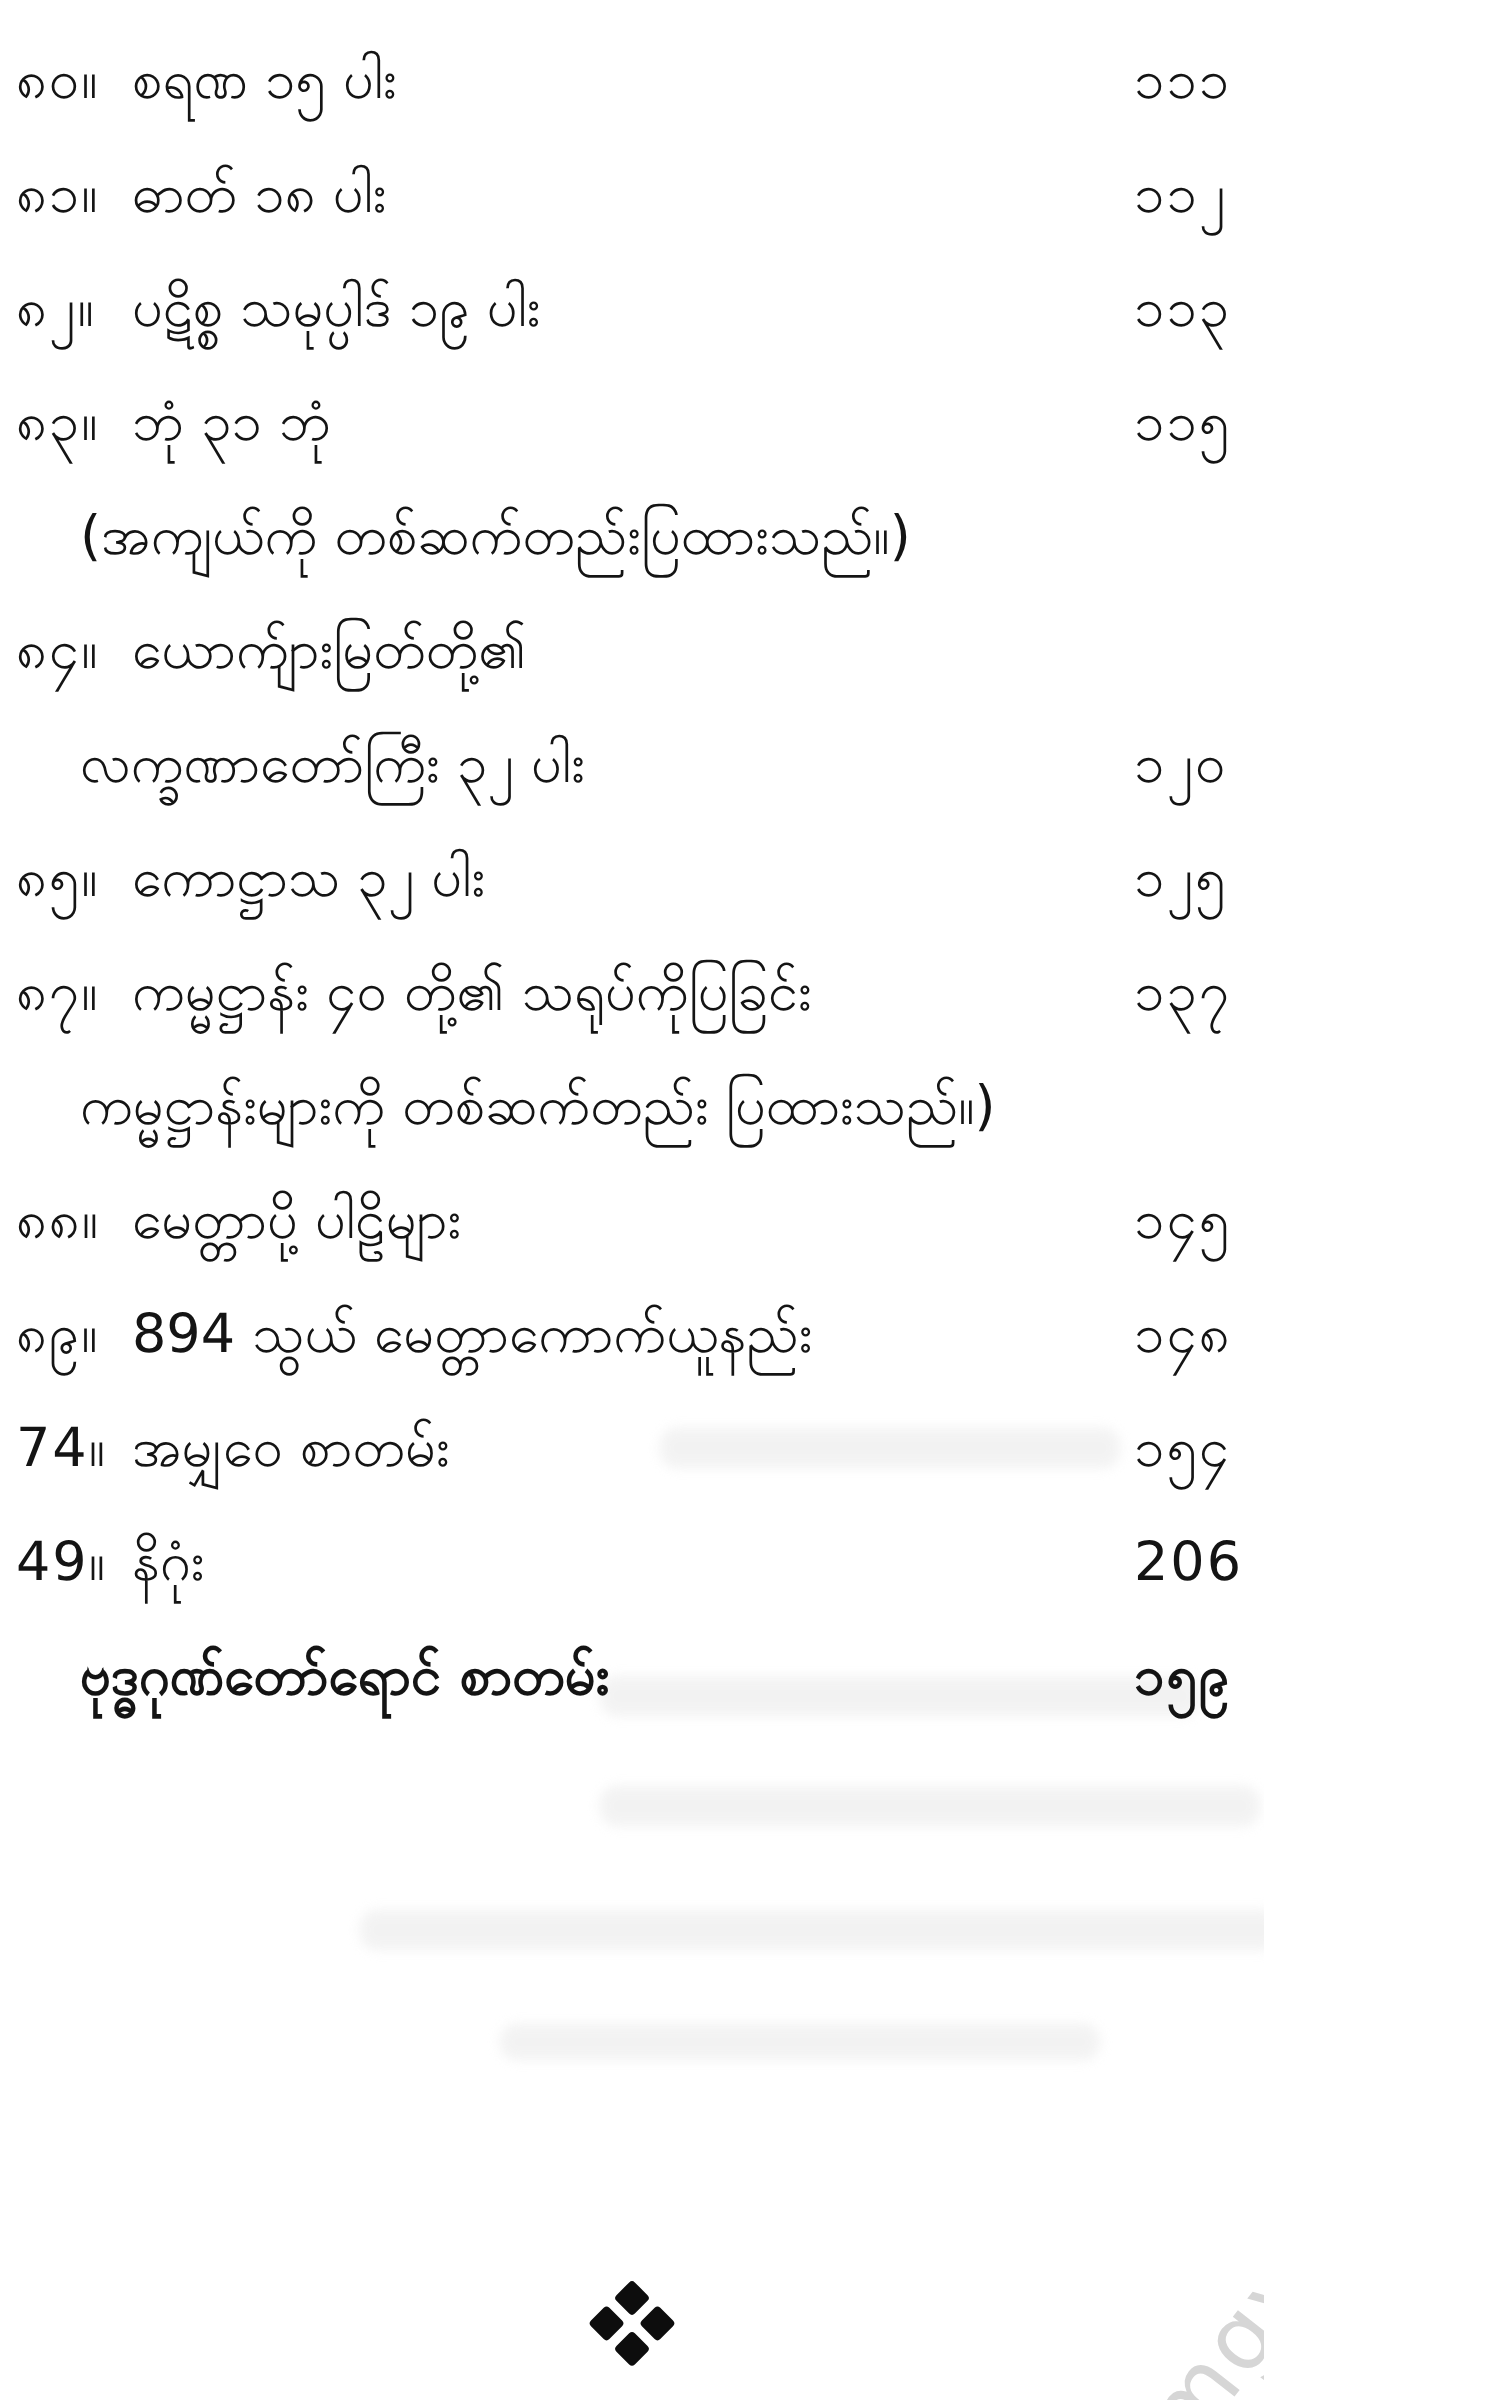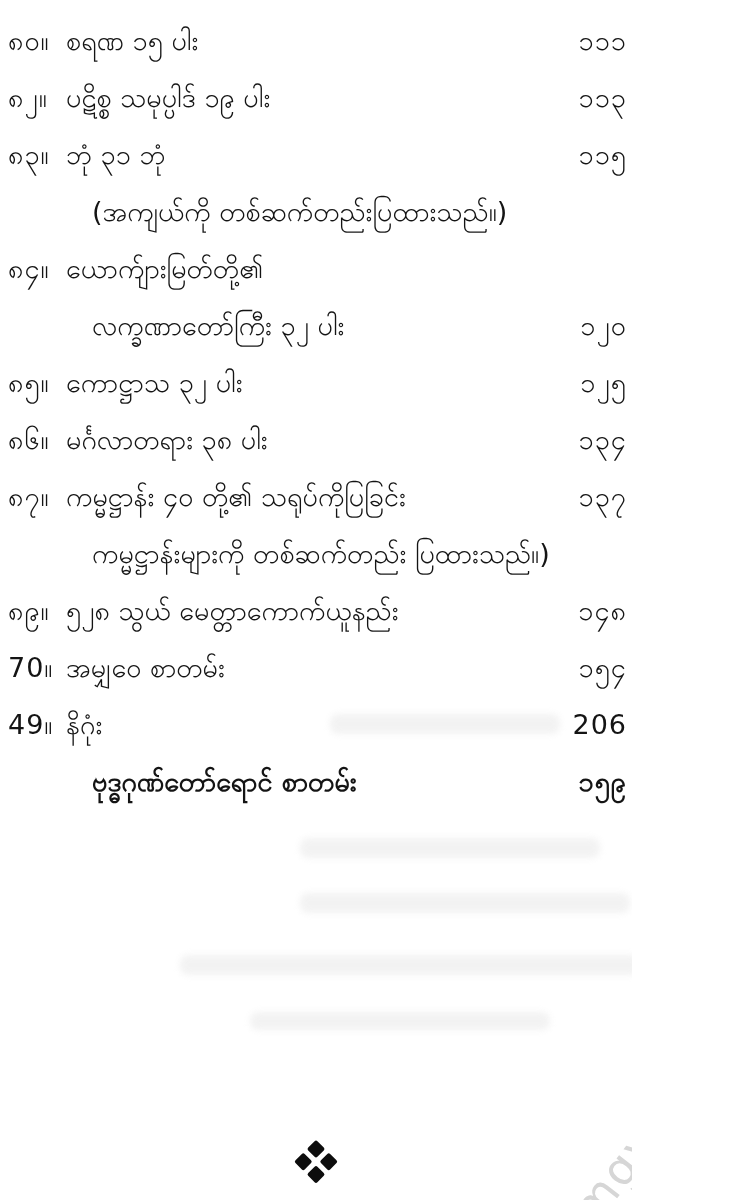--- a/index.html
+++ b/index.html
@@ -31,25 +31,24 @@
     font-size: 27px;
     white-space: nowrap;
   }
   .row .num {
     flex: 0 0 58px;
     letter-spacing: 1px;
   }
   .row .title {
     flex: 0 1 auto;
   }
-  .row.indent .title { margin-left: 84px; text-align: center; }
+  .row.indent .title { margin-left: 32px; text-align: center; }
   .row .pg {
     margin-left: auto;
     min-width: 60px;
-    text-align: right;
     letter-spacing: 1px;
   }
   .row.bold { font-weight: bold; }
   
   .ornament {
     position: absolute;
     left: 50%;
     top: 1143px;
     width: 36px;
     height: 36px;
@@ -105,20 +104,25 @@
   <div class="bleed b4"></div>
   <div class="bleed b5"></div>
 
   <main class="toc">
       <div class="row">
     <span class="num">၈၀။</span>
     <span class="title">စရဏ ၁၅ ပါး</span>
     <span class="pg">၁၁၁</span>
   </div>
       <div class="row">
+    <span class="num">၈၁။</span>
+    <span class="title">ဓာတ် ၁၈ ပါး</span>
+    <span class="pg">၁၁၂</span>
+  </div>
+      <div class="row">
     <span class="num">၈၂။</span>
     <span class="title">ပဋိစ္စ သမုပ္ပါဒ် ၁၉ ပါး</span>
     <span class="pg">၁၁၃</span>
   </div>
       <div class="row">
     <span class="num">၈၃။</span>
     <span class="title">ဘုံ ၃၁ ဘုံ</span>
     <span class="pg">၁၁၅</span>
   </div>
       <div class="row indent">
@@ -135,41 +139,41 @@
 
     <span class="title">လက္ခဏာတော်ကြီး ၃၂ ပါး</span>
     <span class="pg">၁၂၀</span>
   </div>
       <div class="row">
     <span class="num">၈၅။</span>
     <span class="title">ကောဋ္ဌာသ ၃၂ ပါး</span>
     <span class="pg">၁၂၅</span>
   </div>
       <div class="row">
-    <span class="num">၈၆။</span>
-    <span class="title">မင်္ဂလာတရား ၃၈ ပါး</span>
-    <span class="pg">၁၃၄</span>
-  </div>
-      <div class="row">
     <span class="num">၈၇။</span>
     <span class="title">ကမ္မဋ္ဌာန်း ၄၀ တို့၏ သရုပ်ကိုပြခြင်း</span>
     <span class="pg">၁၃၇</span>
   </div>
       <div class="row indent">
 
     <span class="title">ကမ္မဋ္ဌာန်းများကို တစ်ဆက်တည်း ပြထားသည်။)</span>
     <span class="pg"></span>
   </div>
       <div class="row">
+    <span class="num">၈၈။</span>
+    <span class="title">မေတ္တာပို့ ပါဠိများ</span>
+    <span class="pg">၁၄၅</span>
+  </div>
+      <div class="row">
     <span class="num">၈၉။</span>
-    <span class="title">၅၂၈ သွယ် မေတ္တာကောက်ယူနည်း</span>
+    <span class="title">894 သွယ် မေတ္တာကောက်ယူနည်း</span>
     <span class="pg">၁၄၈</span>
   </div>
       <div class="row">
-    <span class="num">70။</span>
+    <span class="num">74။</span>
     <span class="title">အမျှဝေ စာတမ်း</span>
     <span class="pg">၁၅၄</span>
   </div>
       <div class="row">
     <span class="num">49။</span>
     <span class="title">နိဂုံး</span>
     <span class="pg">206</span>
   </div>
       <div class="row indent bold">
 

